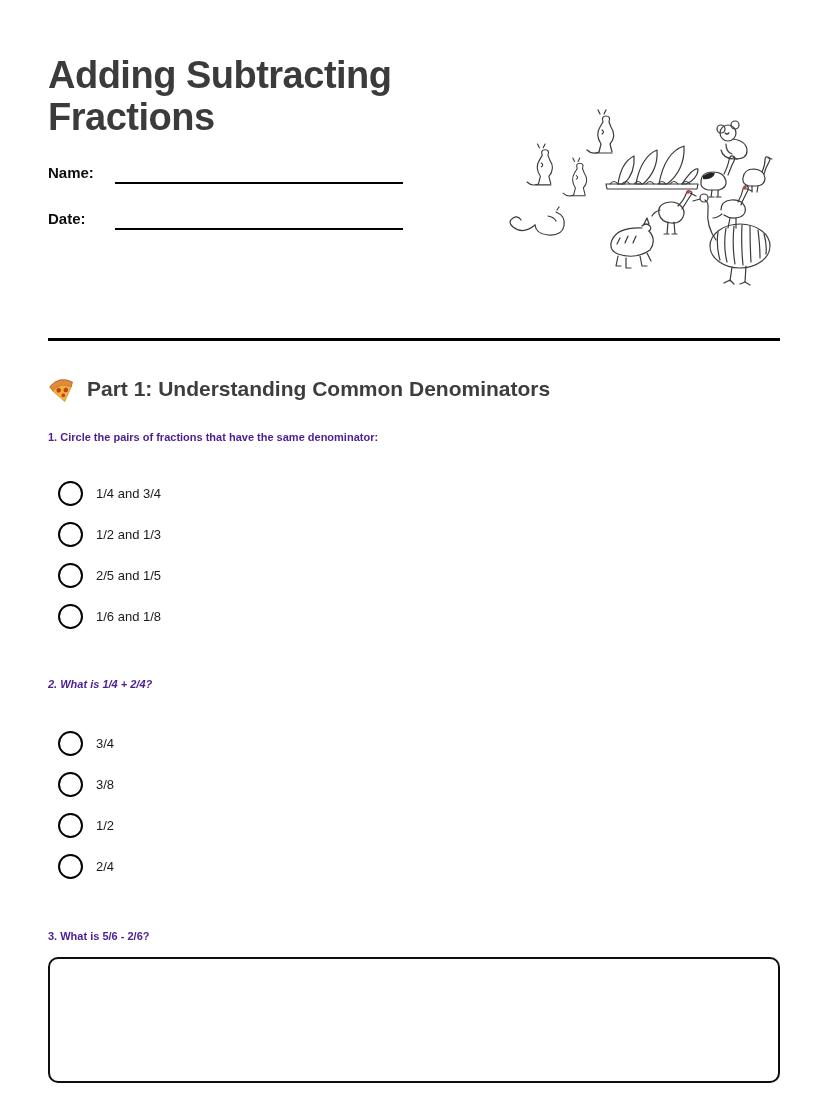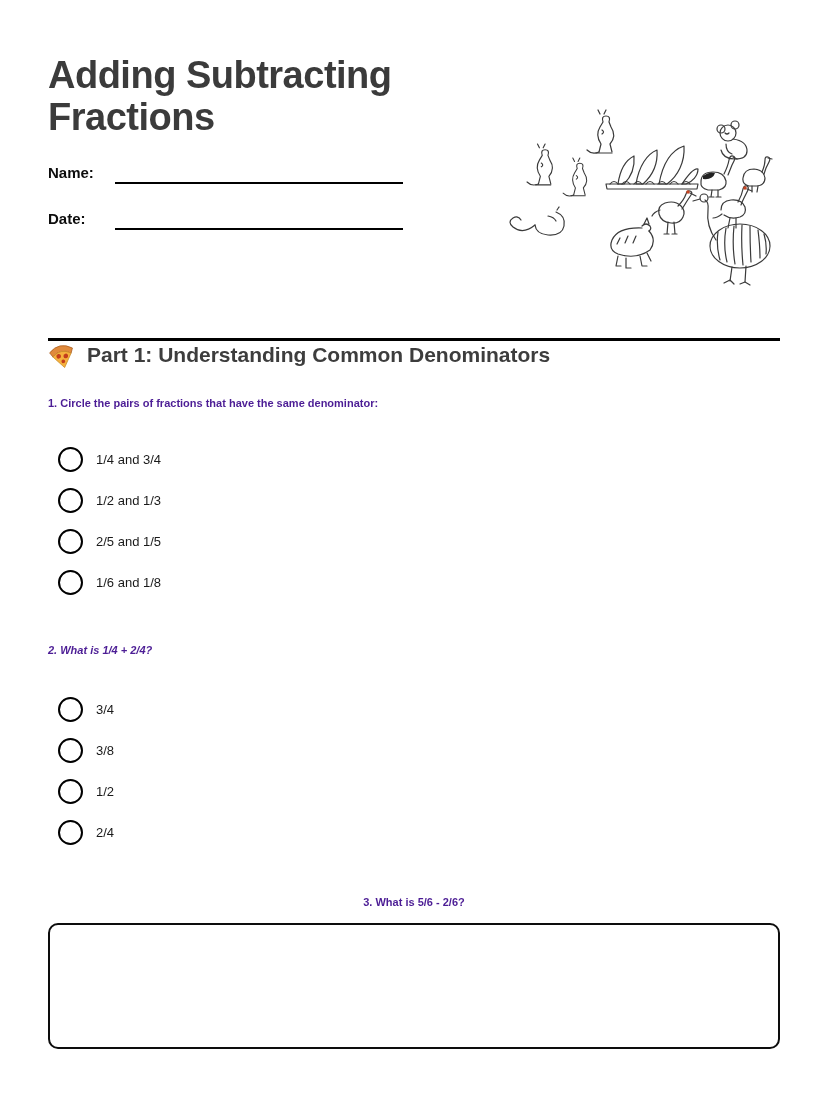--- a/index.html
+++ b/index.html
@@ -40,33 +40,34 @@
     position:absolute;
     left:502px;top:106px;
     width:290px;height:190px;
   }
   .divider{
     margin-top:108px;
     height:3px;background:#000000;
     width:732px;
   }
   .section-head{
+    margin-top:34px;
     display:flex;align-items:center;
   }
   .pizza{width:28px;height:28px;transform:rotate(-12deg);}
   .section-title{
     margin-left:11px;
     font-size:21px;font-weight:700;color:#3d3d3d;
   }
   .q-label{
     font-size:11px;font-weight:700;color:#4c1d95;
   }
   .q1-label{margin-top:28px;}
   .q2-label{margin-top:49px;font-style:italic;}
-  .q3-label{margin-top:51px;text-align:center;}
+  .q3-label{margin-top:51px;}
   .options{margin-top:37px;padding-left:10px;}
   .options.tight{margin-top:40px;}
   .option-row{
     display:flex;align-items:center;
     margin-bottom:15px;
     height:26px;
     cursor:pointer;
   }
   .radio-circle{
     width:21px;height:21px;

